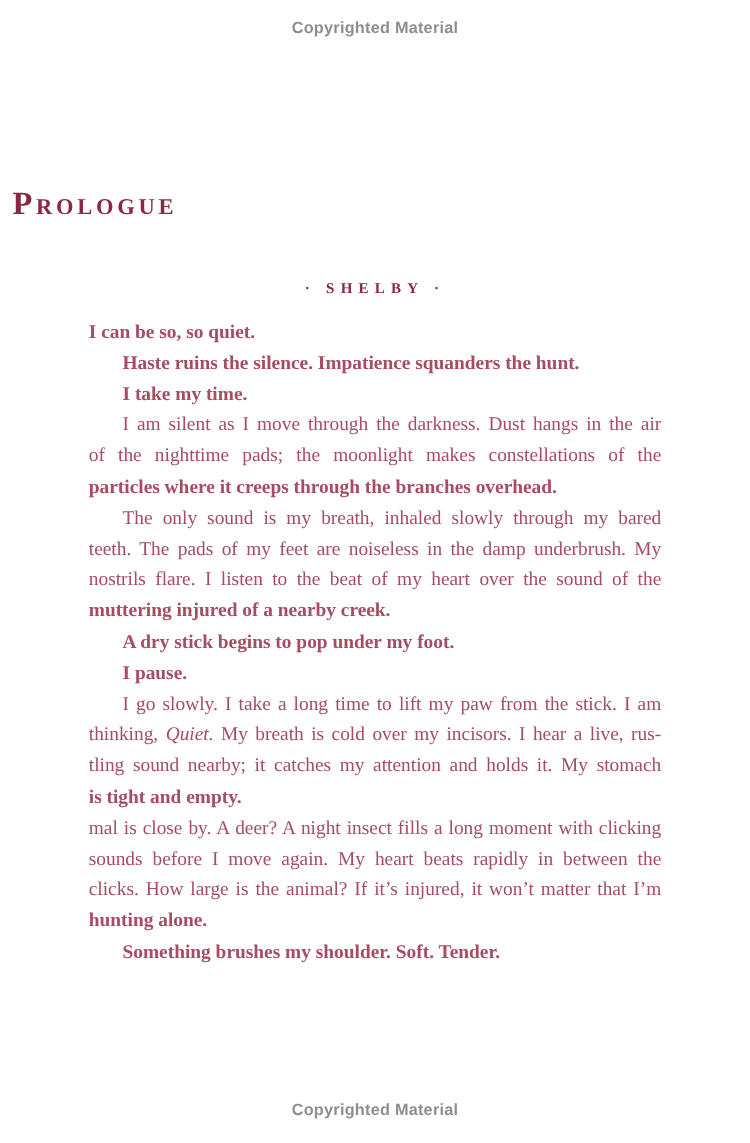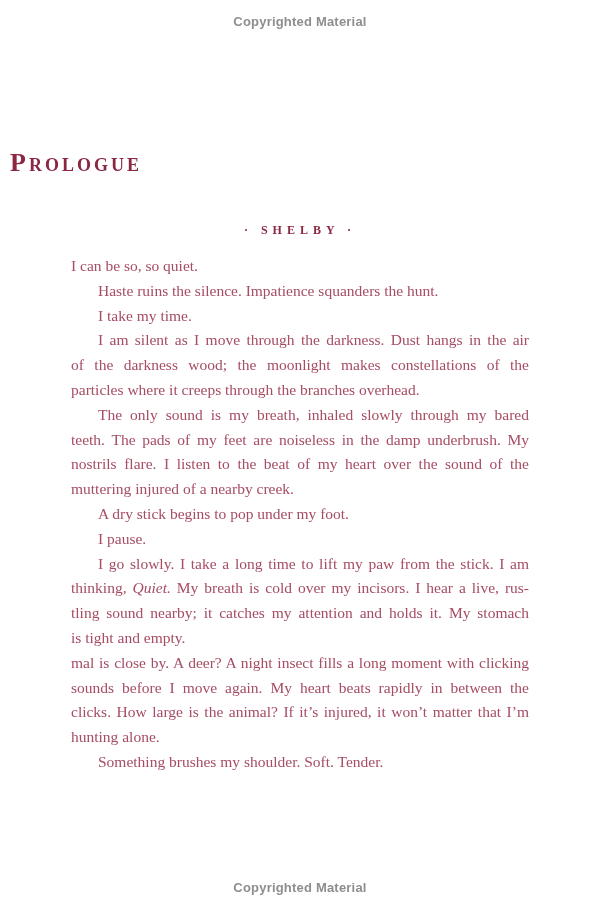--- a/index.html
+++ b/index.html
@@ -69,20 +69,21 @@
     color: var(--body-color, #a64d63);
   }
   .paragraph { margin: 0; }
   .line {
     text-align: justify;
     text-align-last: justify;
   }
   .line.end {
     text-align: left;
     text-align-last: left;
+    font-weight: bold;
   }
   .line.indent {
     text-indent: 27px;
   }
   .line em {
   }
 </style>
 </head>
 <body>
 
@@ -98,21 +99,21 @@
         <div class="line end">I can be so, so quiet.</div>
       </div>
       <div class="paragraph">
         <div class="line indent end">Haste ruins the silence. Impatience squanders the hunt.</div>
       </div>
       <div class="paragraph">
         <div class="line indent end">I take my time.</div>
       </div>
       <div class="paragraph">
         <div class="line indent">I am silent as I move through the darkness. Dust hangs in the air</div>
-        <div class="line">of the darkness wood; the moonlight makes constellations of the</div>
+        <div class="line">of the nighttime pads; the moonlight makes constellations of the</div>
         <div class="line end">particles where it creeps through the branches overhead.</div>
       </div>
       <div class="paragraph">
         <div class="line indent">The only sound is my breath, inhaled slowly through my bared</div>
         <div class="line">teeth. The pads of my feet are noiseless in the damp underbrush. My</div>
         <div class="line">nostrils flare. I listen to the beat of my heart over the sound of the</div>
         <div class="line end">muttering injured of a nearby creek.</div>
       </div>
       <div class="paragraph">
         <div class="line indent end">A dry stick begins to pop under my foot.</div>

